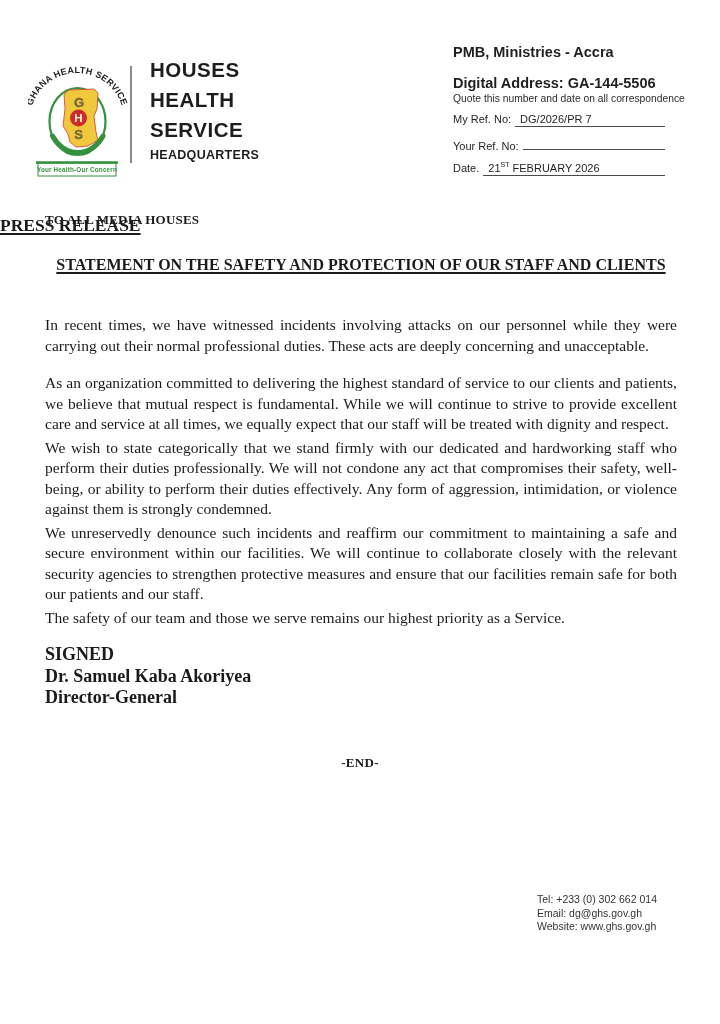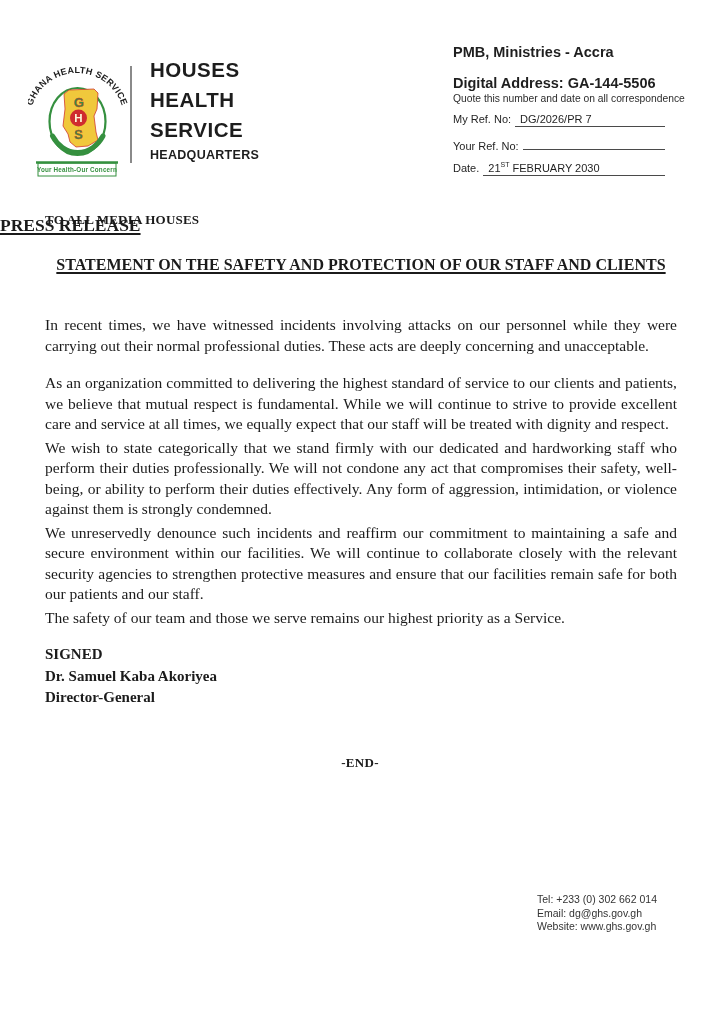--- a/index.html
+++ b/index.html
@@ -34,21 +34,21 @@
   .pr-title{position:absolute;left:0;top:215px;width:720px;font-size:17.5px;font-weight:bold;}
   .pr-title span, .subject span{text-decoration:underline;text-decoration-thickness:1.5px;text-underline-offset:2px;}
   .subject{position:absolute;left:45px;top:254px;width:632px;text-align:center;font-size:16px;font-weight:bold;line-height:21px;}
   .body-text{position:absolute;left:45px;top:315px;width:632px;font-size:15.5px;line-height:20.5px;text-align:justify;}
   .body-text p{margin:0;}
   .body-text p:nth-of-type(1){margin-bottom:17px;}
   .body-text p:nth-of-type(2){margin-bottom:3px;}
   .body-text p:nth-of-type(3){margin-bottom:3px;}
   .body-text p:nth-of-type(4){margin-bottom:3px;}
   .body-text p:nth-of-type(5){margin-bottom:16px;}
-  .signed-block{font-weight:bold;font-size:15px;line-height:21.5px;}
+  .signed-block{font-weight:bold;font-size:18px;line-height:21.5px;}
   .end-mark{position:absolute;left:0;top:755px;width:720px;text-align:center;font-weight:bold;font-size:13px;letter-spacing:.3px;}
   .contact-footer{
     position:absolute;left:537px;top:893px;
     font-family:"Liberation Sans", sans-serif;font-size:10.5px;line-height:13.5px;color:#333;
   }
   
   .arc-text{font-family:"Liberation Sans", sans-serif;font-weight:bold;font-size:9px;fill:#1c1c1c;letter-spacing:.3px;}
   .ghs-letter{font-family:"Liberation Sans", sans-serif;font-weight:bold;text-anchor:middle;}
   .tagline-text{font-family:"Liberation Sans", sans-serif;font-weight:bold;font-size:6.3px;text-anchor:middle;letter-spacing:.2px;}
 </style>
@@ -92,21 +92,21 @@
     <div class="ref-row">
       <span class="ref-label">My Ref. No:</span>
       <span class="ref-value"><span>DG/2026/PR 7</span></span>
     </div>
     <div class="ref-row">
       <span class="ref-label">Your Ref. No:</span>
       <span class="ref-value"><span></span></span>
     </div>
     <div class="ref-row">
       <span class="ref-label">Date.</span>
-      <span class="ref-value"><span>21</span><sup>ST</sup><span> FEBRUARY 2030</span></span>
+      <span class="ref-value"><span>21</span><sup>ST</sup><span> FEBRUARY 2026</span></span>
     </div>
   </div>
 
   <div class="recipient">TO ALL MEDIA HOUSES</div>
 
   <div class="pr-title">
     <span>PRESS RELEASE</span>
   </div>
 
   <div class="subject">

